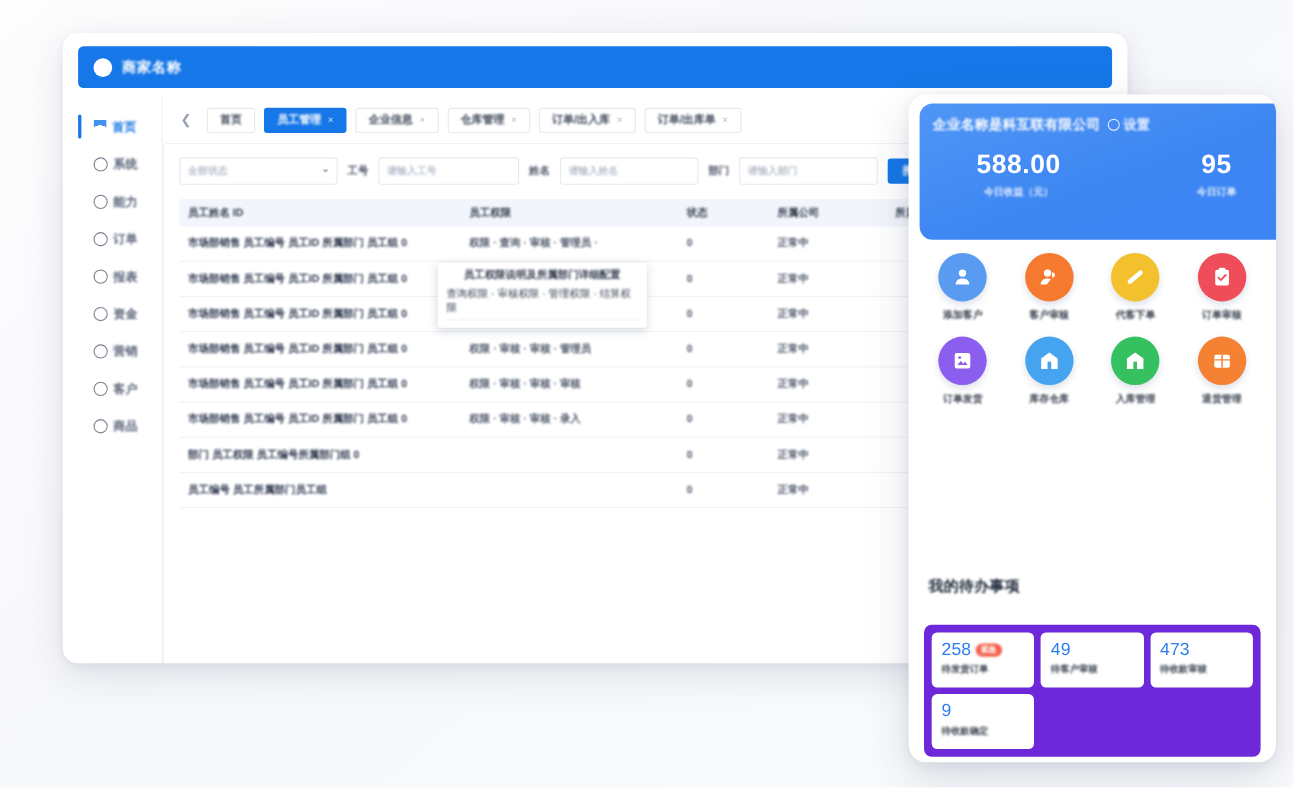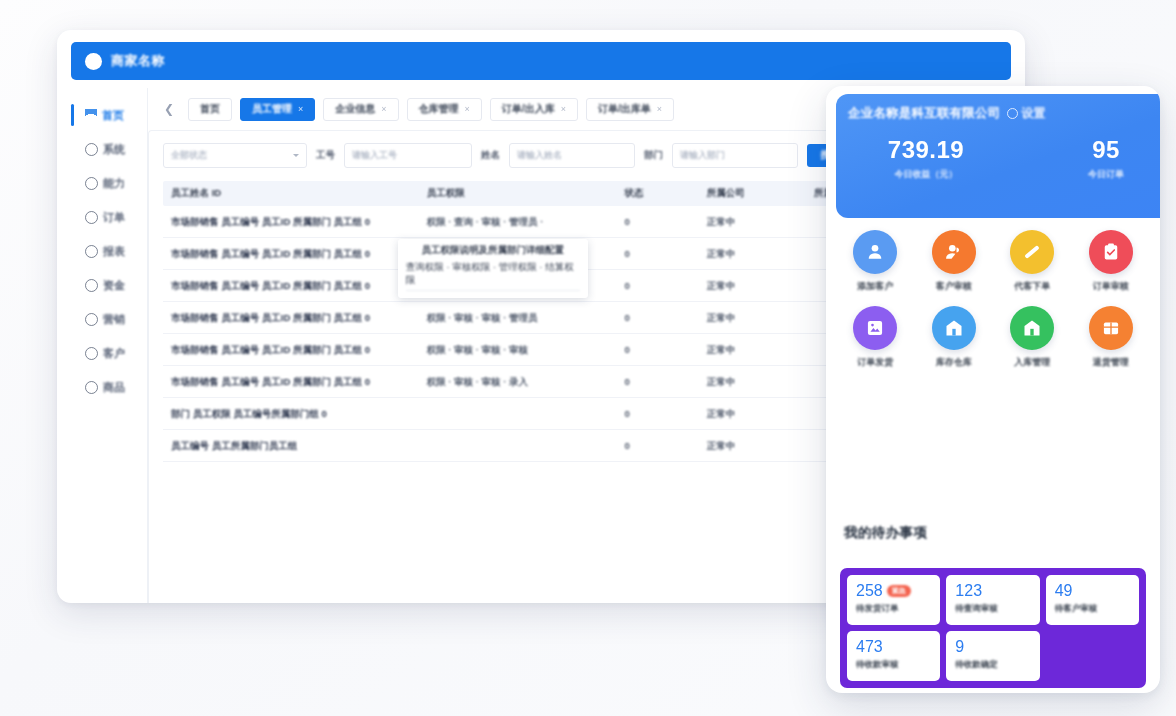--- a/index.html
+++ b/index.html
@@ -395,21 +395,21 @@
       <div class="m-set">
         <span class="m-gear"></span>
         <span class="m-set-tx">设置</span>
       </div>
       <div class="m-hero-ic">
           <i></i>
         </div>
     </div>
     <div class="m-stats" id="mstats">
         <div class="m-stat">
-          <div class="m-num">739.19</div>
+          <div class="m-num">588.00</div>
           <div class="m-cap">今日收益（元）</div>
         </div>
         <div class="m-stat">
           <div class="m-num">95</div>
           <div class="m-cap">今日订单</div>
         </div>
       </div>
   </div>
 
   <div class="m-grid" id="mgrid">
@@ -493,26 +493,20 @@
   <div class="m-todo" id="mtodo">
       <div class="m-tcell">
         <div class="m-tnum">
           <span>258</span>
           <span class="m-badge">紧急</span>
         </div>
         <div class="m-tlab">待发货订单</div>
       </div>
       <div class="m-tcell">
         <div class="m-tnum">
-          <span>123</span>
-        </div>
-        <div class="m-tlab">待查询审核</div>
-      </div>
-      <div class="m-tcell">
-        <div class="m-tnum">
           <span>49</span>
         </div>
         <div class="m-tlab">待客户审核</div>
       </div>
       <div class="m-tcell">
         <div class="m-tnum">
           <span>473</span>
         </div>
         <div class="m-tlab">待收款审核</div>
       </div>

